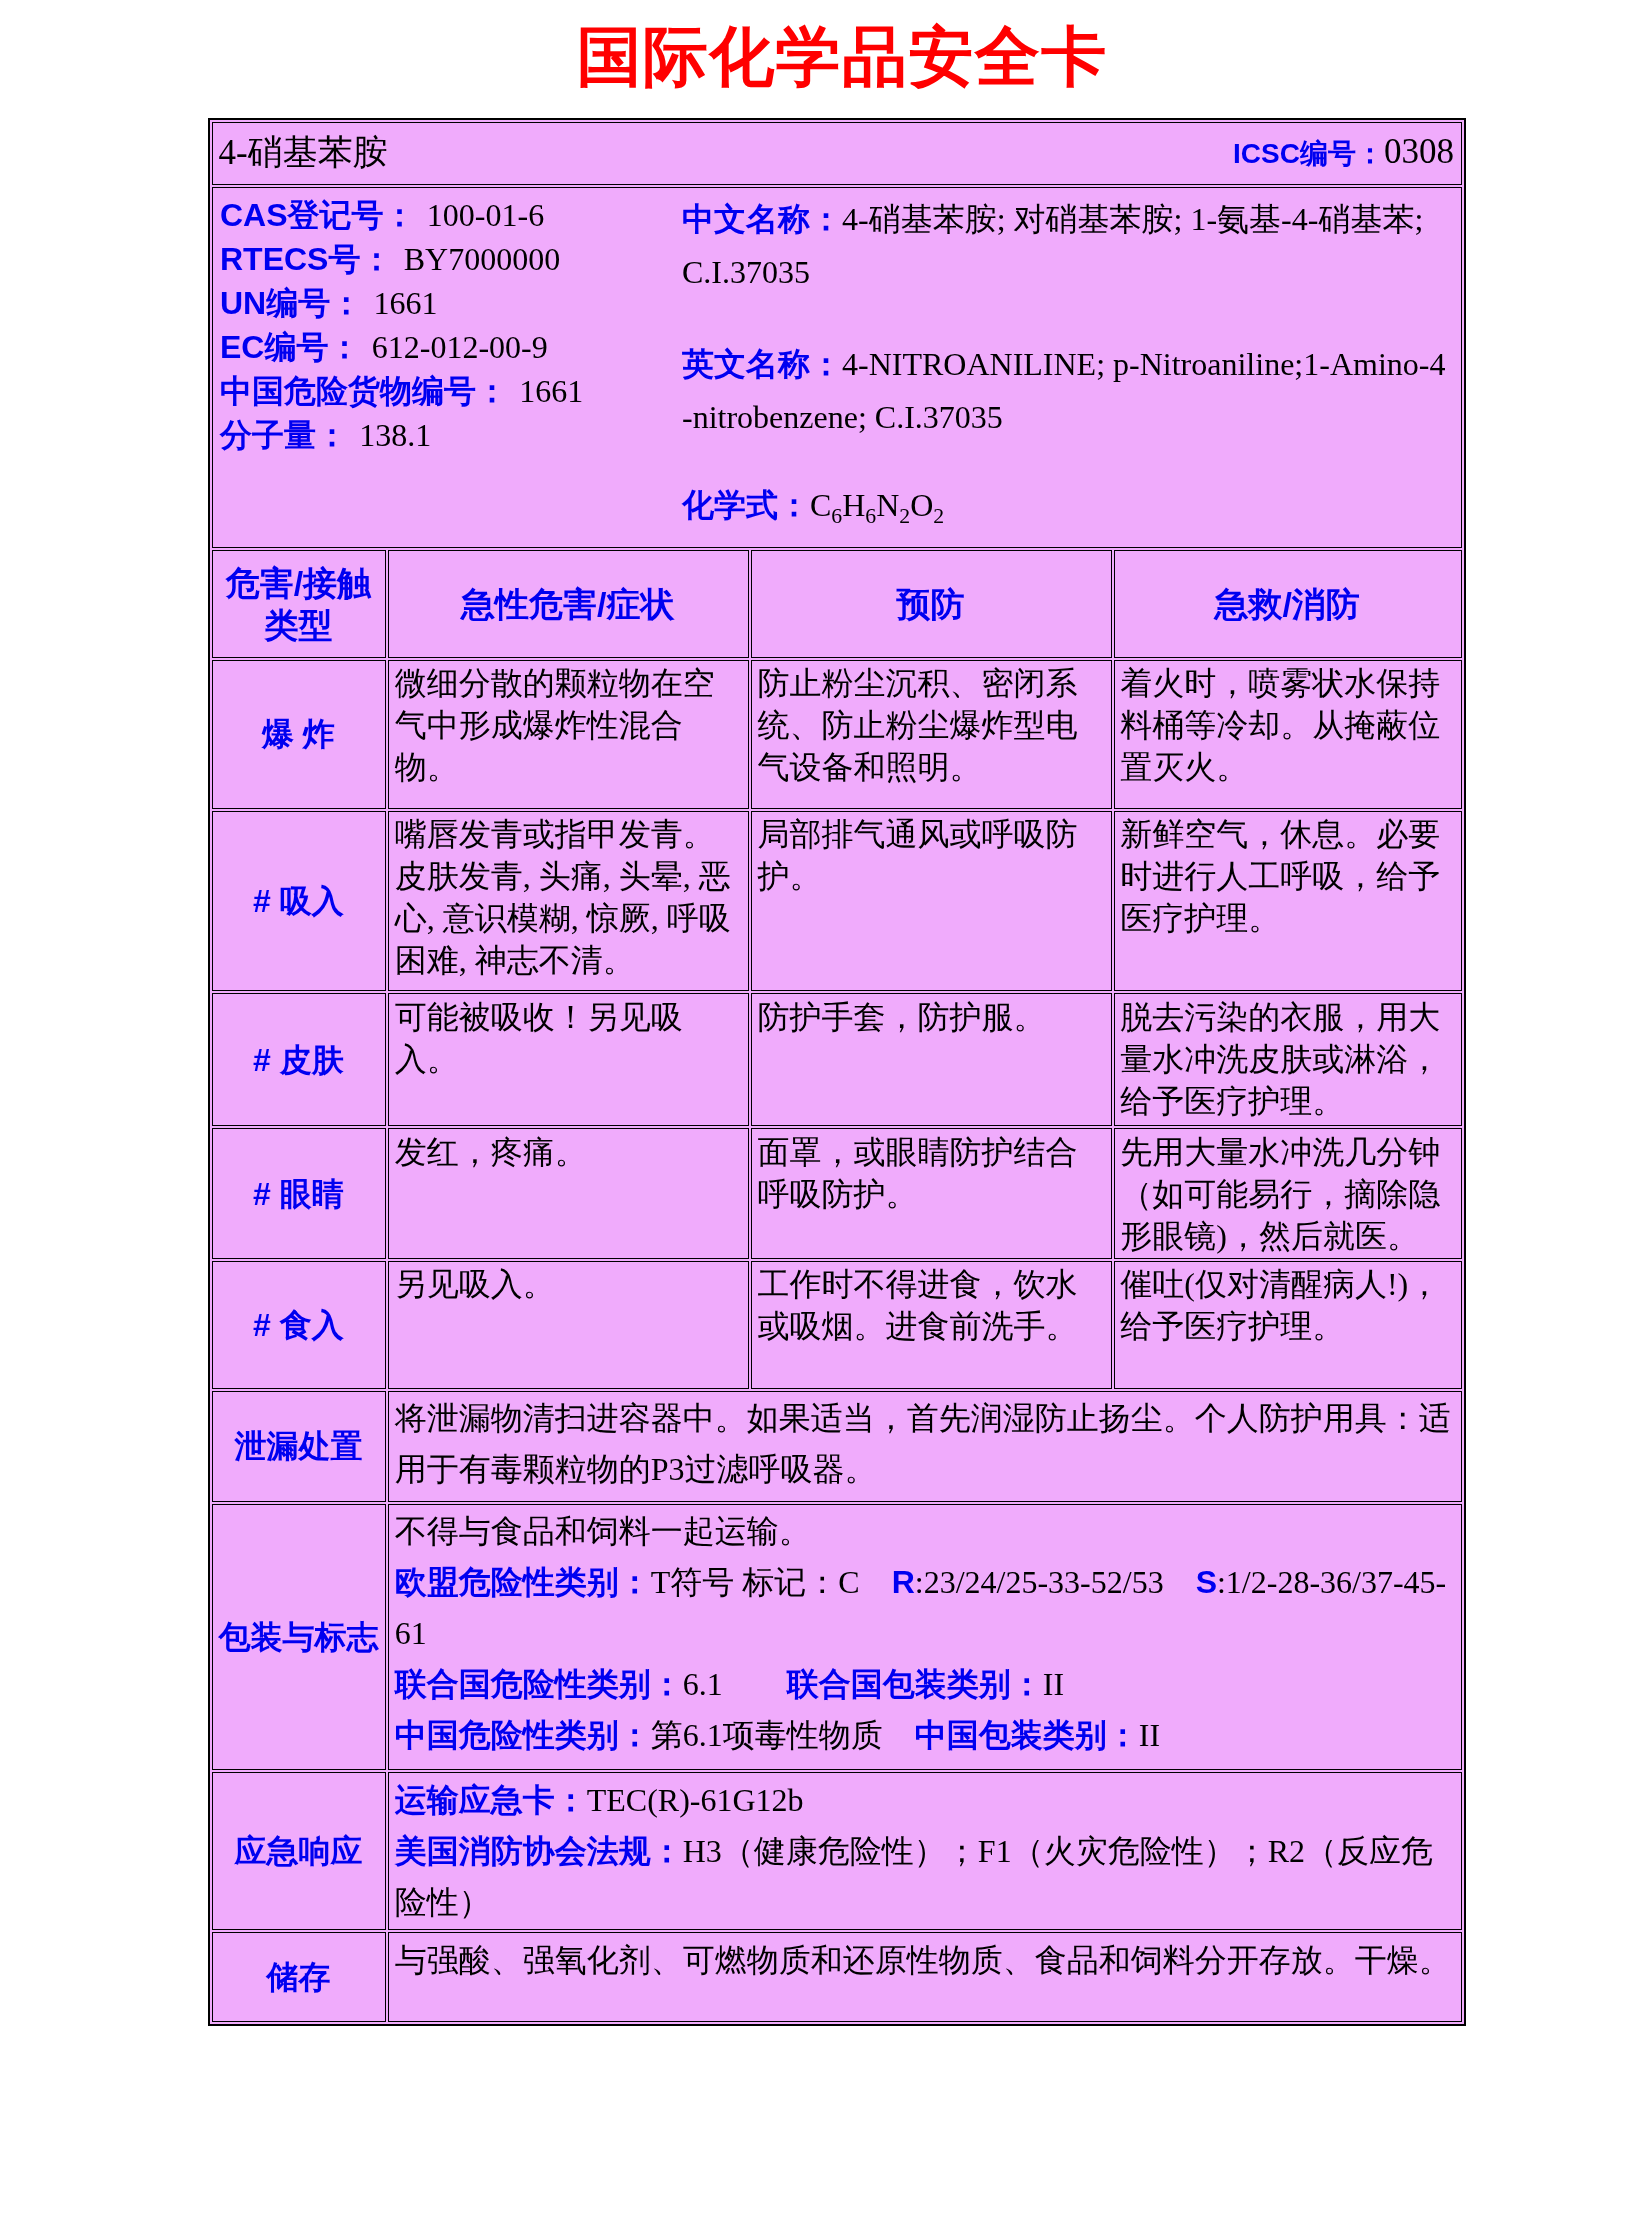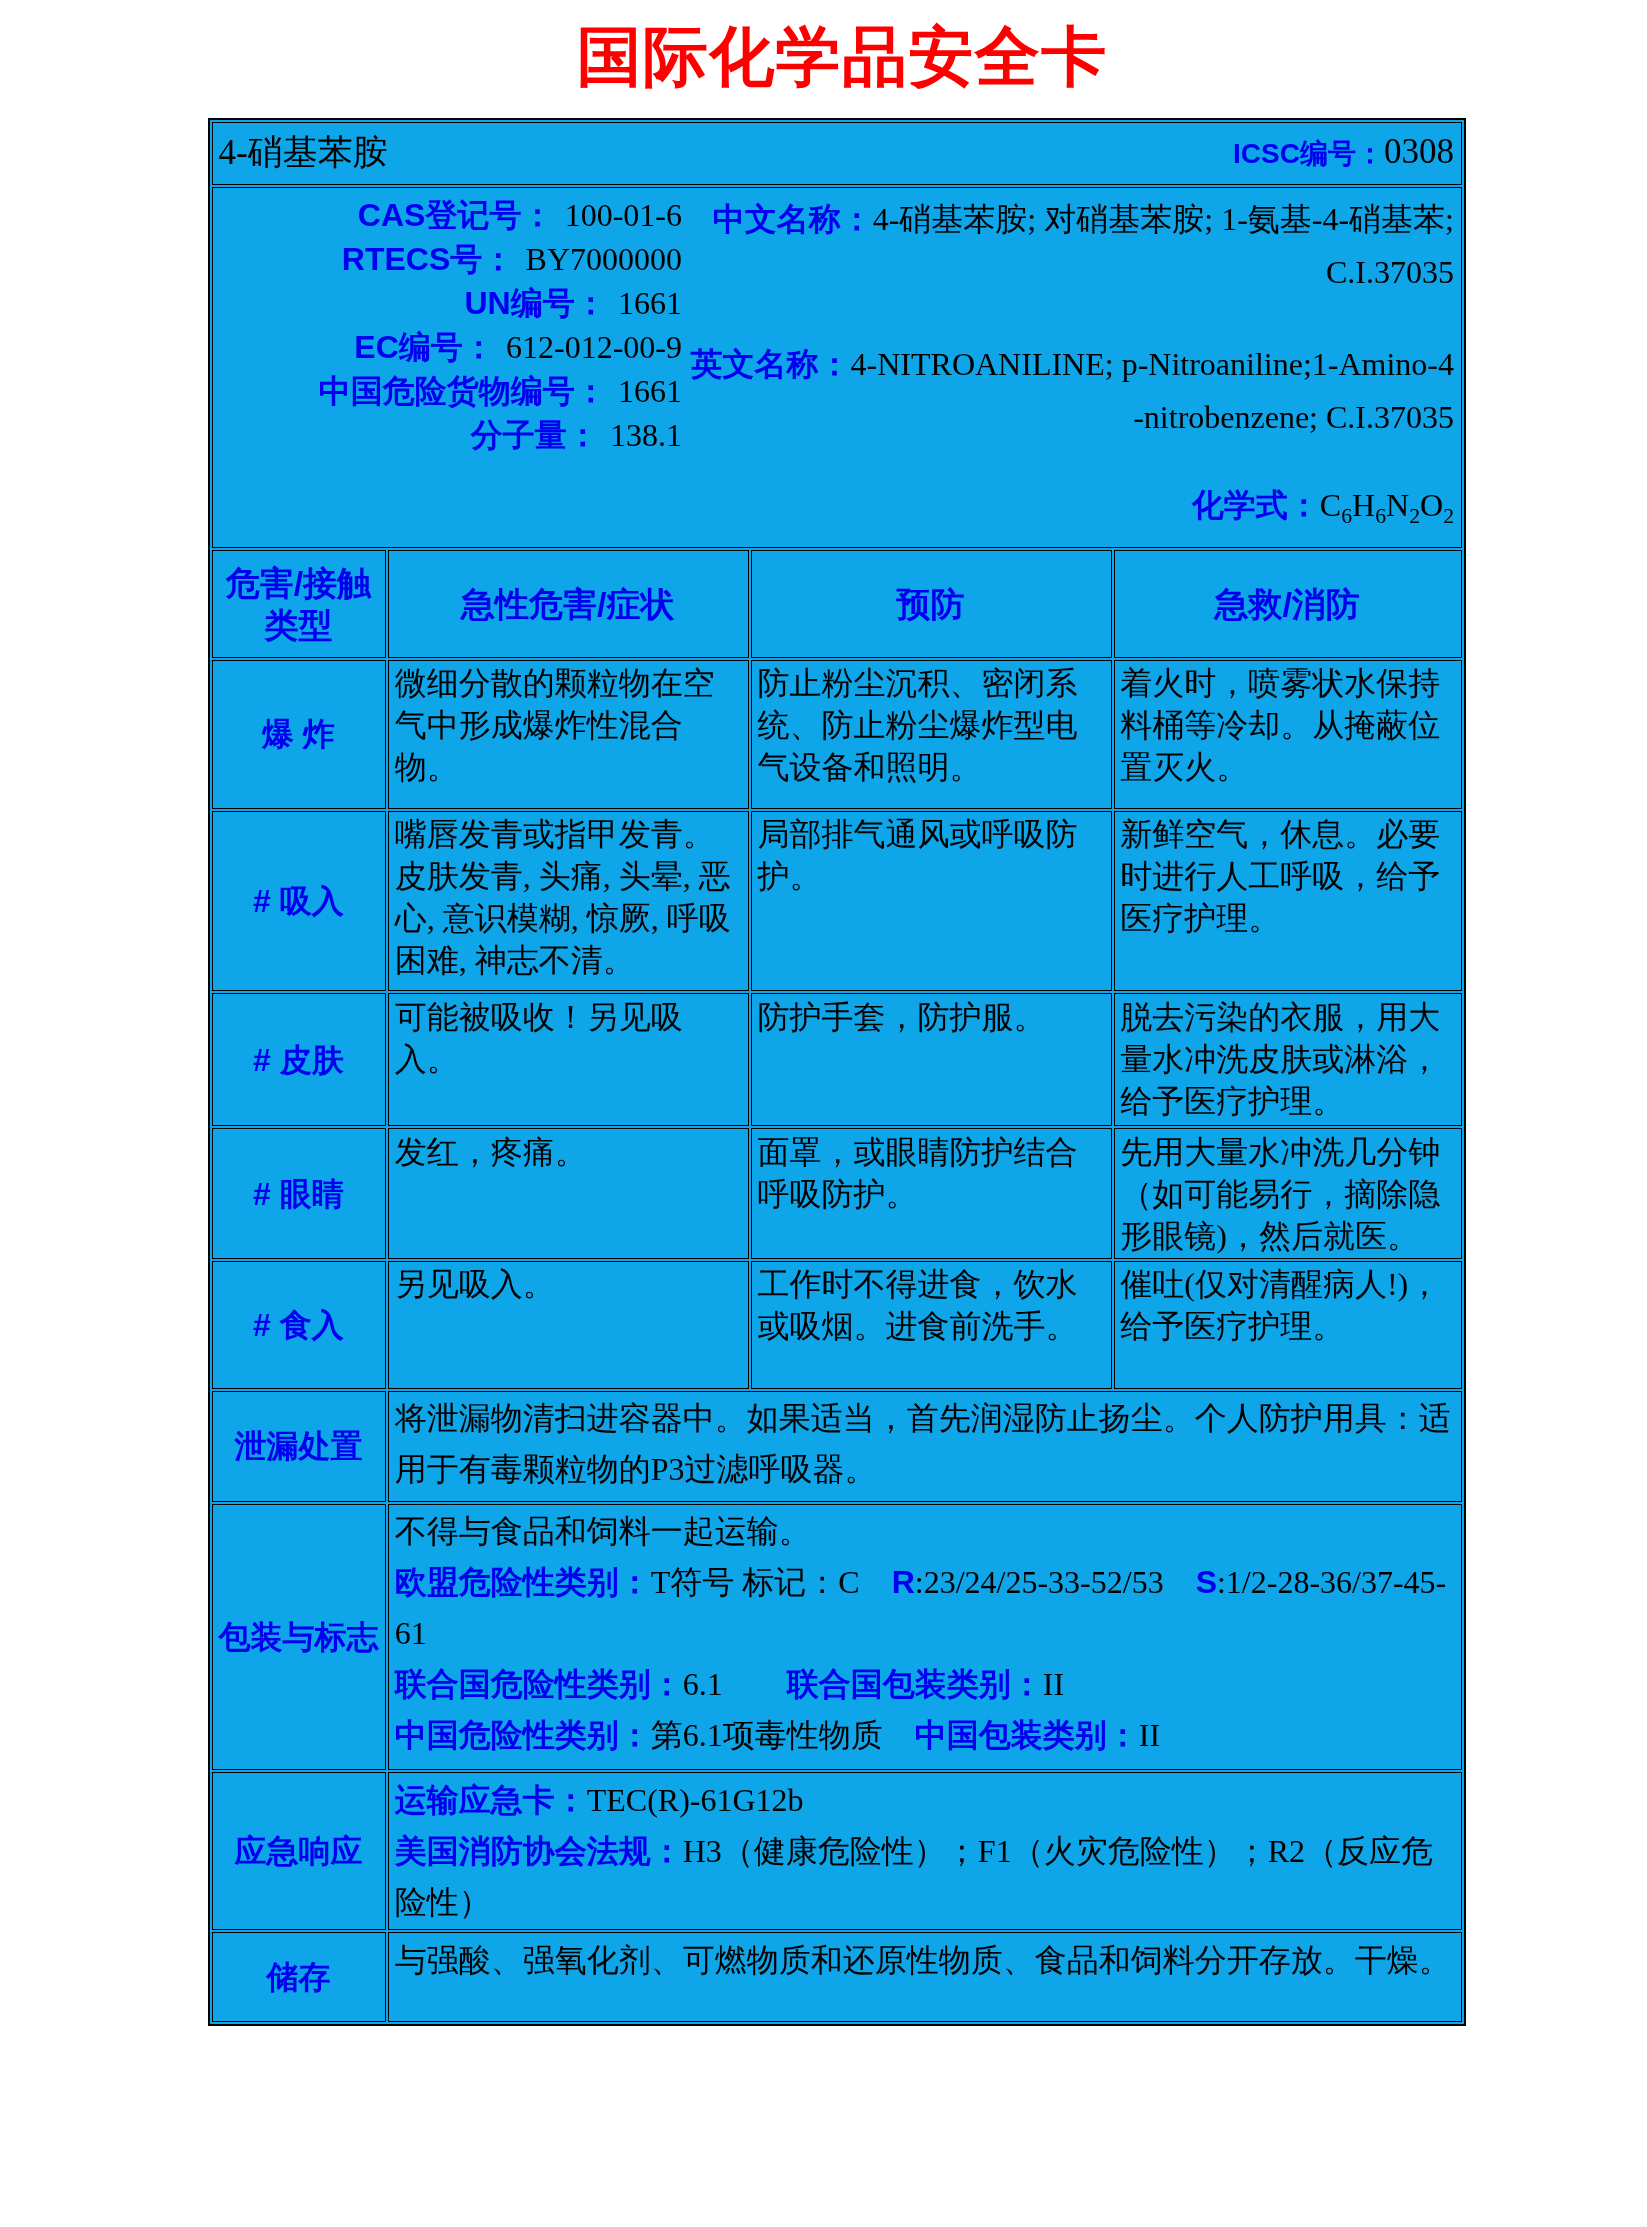--- a/index.html
+++ b/index.html
@@ -2,32 +2,32 @@
 <html style="font-size:11.3px"><head>
 <meta charset="utf-8">
 <style>
   html,body{margin:0;padding:0;background:#fff;}
   body{width:1648px;height:2227px;overflow:hidden;color:#000;
        font-family:"Liberation Serif","DejaVu Serif",serif;}
   .sheet{width:1268px;margin-left:208px;padding-top:7px;}
   .title{margin:5.6px 0 17px 0;text-align:center;color:#ff0000;
          font-size:65px;font-weight:bold;letter-spacing:1.4px;
          font-family:"Liberation Serif","DejaVu Serif",serif;}
-  table.card{width:1258px;table-layout:fixed;background:#0ea5e9;
+  table.card{width:1258px;table-layout:fixed;background:#f0abfc;
              border-collapse:separate;border-spacing:2.1px;border:2.1px solid #000;}
   td{border:1.4px solid #000;vertical-align:top;padding:1.4px 7px 1.4px 5.6px;
      font-size:32px;line-height:42px;word-break:break-all;}
   .bl{color:#0000f0;font-weight:bold;
       font-family:"Liberation Sans","DejaVu Sans",sans-serif;}
   
   td.namecell{height:59px;vertical-align:middle;}
   .namerow{display:flex;justify-content:space-between;align-items:center;font-size:35px;}
   .icsc .bl{font-size:28px;}
   
-  td.idcell{padding:4.2px 7px;text-align:right;}
+  td.idcell{padding:4.2px 7px;}
   .idwrap{display:flex;}
   .idcol{flex:0 0 462px;}
   .idline{line-height:44px;white-space:nowrap;}
   .idline .val{margin-left:11.3px;}
   .namecol{flex:1;line-height:53px;}
   .namecol p{margin:0;}
   .namecol .enb{margin-top:39px;}
   .namecol .fob{margin-top:35px;}
   sub{font-size:0.68em;}
   

